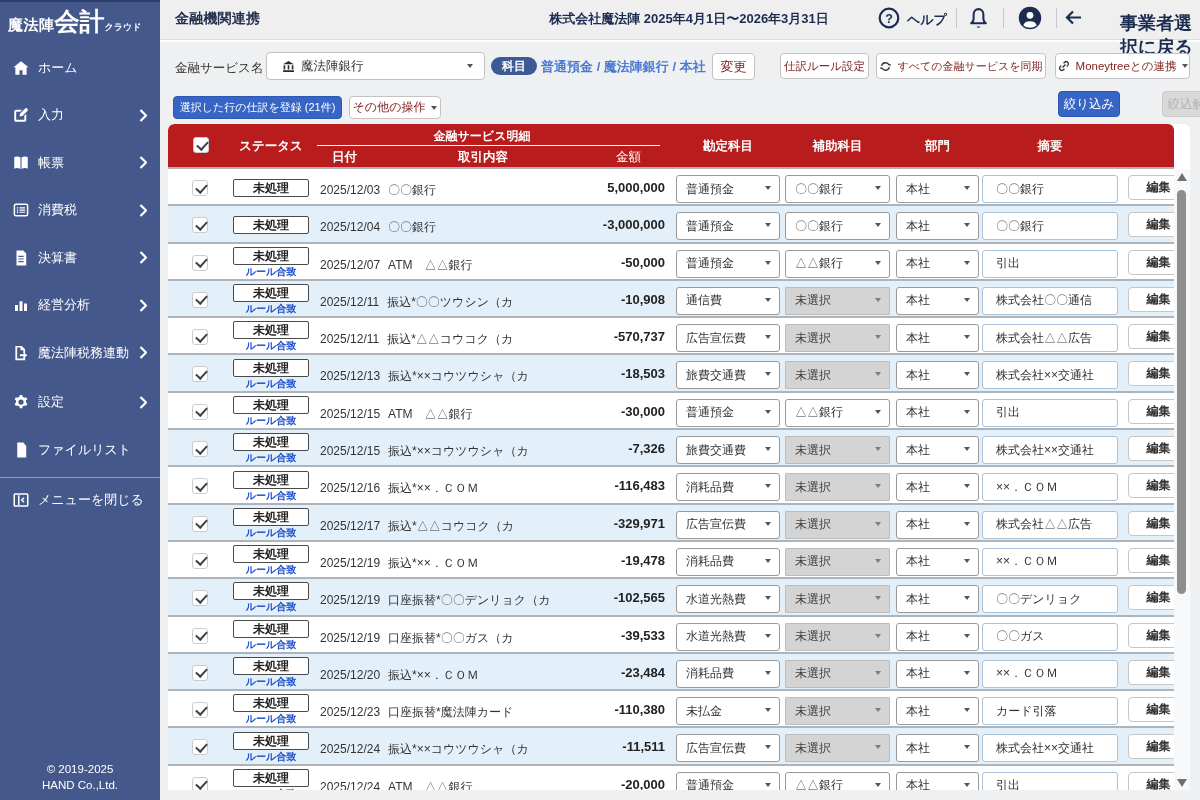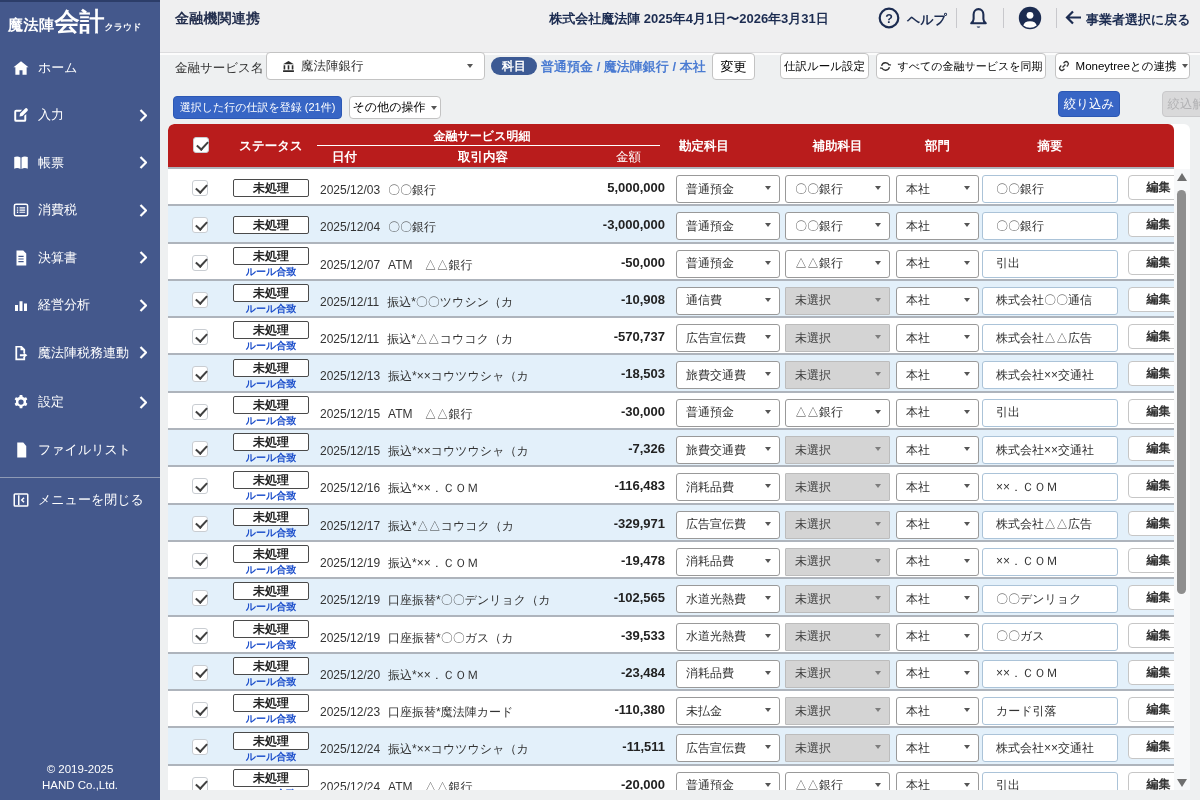--- a/index.html
+++ b/index.html
@@ -16,59 +16,59 @@
 #menu { position:absolute; top:42px; left:0; width:160px; }
 .mitem { height:47.5px; display:flex; align-items:center; color:#fff; font-size:13px; position:relative; }
 .mitem:last-child { height:45px; }
 .mitem svg.ic { position:absolute; left:12px; width:18px; height:18px; }
 .mitem .txt { position:absolute; left:38px; white-space:nowrap; }
 .mitem svg.arr { position:absolute; right:13px; width:8px; height:13px; }
 .msep { border-top:1px solid #8e9ab5; margin:3px 0 0 0; }
 #copyright { position:absolute; bottom:7px; width:160px; text-align:center; color:#fff; font-size:11.5px; line-height:16px; }
 
 
-#topbar { position:absolute; left:160px; top:0; width:1040px; height:53px; background:#efeff0; border-bottom:1px solid #dcdcde; box-shadow:0 2px 0 rgba(255,255,255,0.8); }
+#topbar { position:absolute; left:160px; top:0; width:1040px; height:40px; background:#efeff0; border-bottom:1px solid #dcdcde; box-shadow:0 2px 0 rgba(255,255,255,0.8); }
 #pgtitle { position:absolute; left:15px; top:10px; font-size:14px; font-weight:bold; color:#25304f; letter-spacing:0.2px; }
 #company { position:absolute; left:529px; top:10px; transform:translateX(-50%); font-size:13px; font-weight:bold; color:#1c2c51; white-space:nowrap; }
 .topicons { position:absolute; left:0; top:0; width:1040px; height:36px; color:#1c2c51; }
 .topicons > * { position:absolute; }
 .tsep { width:1px; height:20px; background:#c8c8cc; top:8px; }
 
 
 #toolbar1 { position:absolute; left:160px; top:36px; width:1040px; height:55px; }
 #toolbar2 { position:absolute; left:160px; top:91px; width:1040px; height:33px; }
 .lbl { position:absolute; left:15px; top:24px; font-size:12.5px; color:#333; }
 #svcdd { position:absolute; left:106px; top:16px; width:219px; height:28px; background:#fff; border:1px solid #c3c3c3; border-radius:4px; font-size:12.5px; color:#333; display:flex; align-items:center; }
 #svcdd .bicon { margin-left:15px; }
 #svcdd .car { position:absolute; right:11px; top:11px; }
 .badge { position:absolute; left:331px; top:21px; width:46px; height:18px; background:#3c5a94; color:#fff; border-radius:9px; font-size:12px; font-weight:bold; text-align:center; line-height:18px; }
 .crumb { position:absolute; left:381px; top:22px; font-size:13px; font-weight:bold; color:#4a7bd2; white-space:nowrap; }
 .crumb .sl { color:#4a7bd2; }
-.btn { background:#fff; border:1px solid #c3c3c3; border-radius:4px; font-size:12px; color:#000000; font-family:"Liberation Sans",sans-serif; display:inline-flex; align-items:center; justify-content:center; white-space:nowrap; padding:0; }
+.btn { background:#fff; border:1px solid #c3c3c3; border-radius:4px; font-size:12px; color:#7f1d1d; font-family:"Liberation Sans",sans-serif; display:inline-flex; align-items:center; justify-content:center; white-space:nowrap; padding:0; }
 #btn-henko { position:absolute; left:552px; top:17px; width:43px; height:27px; font-size:13px; }
 #btn-rule { position:absolute; left:620px; top:17px; width:89px; height:26px; font-size:11.5px; }
 #btn-sync { position:absolute; left:716px; top:17px; width:170px; height:26px; font-size:11px; }
 #btn-money { position:absolute; left:895px; top:17px; width:135px; height:26px; font-size:11.5px; }
 .bluebtn { background:#3765c5; color:#fff; border:1px solid #2c58b4; border-radius:4px; font-size:11.5px; font-family:"Liberation Sans",sans-serif; white-space:nowrap; padding:0; }
 #btn-touroku { position:absolute; left:13px; top:5px; width:169px; height:23px; font-size:11px; }
 #btn-sonota { position:absolute; left:189px; top:5px; width:92px; height:23px; font-size:12px; }
 #btn-shibori { position:absolute; left:898px; top:0px; width:62px; height:26px; font-size:12.5px; }
 #btn-kaijo { position:absolute; left:966px; top:0px; width:61px; height:26px; background:#d9d9da; color:#b3b3b5; border:1px solid #c9c9cb; border-radius:4px; font-size:12.5px;margin-left:36px; }
 
 
 #table { position:absolute; left:168px; top:124px; width:1022px; height:666px; background:#fff; border-radius:6px 6px 0 0; overflow:hidden; }
 #thead { position:absolute; left:0; top:0; width:1006px; height:45px; background:#b91c1c; border-radius:6px 6px 0 0; color:#fff; border-bottom:2px solid #aeb4bc; }
 #thead .cb { position:absolute; left:25px; top:13px; }
 .h-status { position:absolute; left:65px; top:14px; width:76px; text-align:center; font-size:12.5px; font-weight:bold; }
 .h-meisai { position:absolute; left:152px; top:4px; width:324px; text-align:center; font-size:12px; font-weight:bold; }
 .h-line { position:absolute; left:149px; top:21px; width:343px; border-top:1px solid #fff; }
 .h-date { position:absolute; left:164px; top:25px; font-size:12.5px; font-weight:bold; }
 .h-naiyo { position:absolute; left:290px; top:25px; font-size:12.5px; font-weight:bold; }
 .h-kingaku { position:absolute; left:448px; top:25px; font-size:12.5px; font-weight:normal; }
-.h-kanjo { position:absolute; left:484px; top:14px; width:104px; text-align:center; font-size:12.5px; font-weight:bold; }
+.h-kanjo { position:absolute; left:508px; top:14px; width:104px; text-align:center; font-size:12.5px; font-weight:bold; }
 .h-hojo { position:absolute; left:617px; top:14px; width:105px; text-align:center; font-size:12.5px; font-weight:bold; }
 .h-bumon { position:absolute; left:728px; top:14px; width:83px; text-align:center; font-size:12.5px; font-weight:bold; }
 .h-tekiyo { position:absolute; left:814px; top:14px; width:136px; text-align:center; font-size:12.5px; font-weight:bold; }
 
 #tbody { position:absolute; left:0; top:45px; width:1006px; }
 .row { position:relative; height:37.3px; border-bottom:2px solid #aeb4bc; background:#fff; }
 .row.alt { background:#e3f0fa; }
 .row .cb { position:absolute; left:24px; top:11px; }
 .stwrap { position:absolute; left:65px; top:0; width:76px; height:100%; display:flex; flex-direction:column; align-items:center; justify-content:center; padding-top:3px; }
 .stbtn { width:76px; height:18px; background:#fff; border:1px solid #4a4a4a; border-radius:2px; font-size:12px; font-weight:bold; color:#222; text-align:center; line-height:16px; }
@@ -212,21 +212,21 @@
     <span class="tsep" style="left:843px;"></span>
     <svg style="left:858px;top:6px;" width="24" height="24" viewBox="0 0 24 24">
         <circle cx="12" cy="12" r="11.2" fill="#1c2c51"></circle>
         <circle cx="12" cy="9.3" r="3.4" fill="#fff"></circle>
         <path d="M5.3 19.6 a6.8 5.2 0 0 1 13.4 0 a11.2 11.2 0 0 1 -13.4 0 z" fill="#fff"></path>
       </svg>
     <span class="tsep" style="left:896px;"></span>
     <svg style="left:905px;top:10px;" width="17" height="15" viewBox="0 0 17 15">
         <path d="M8 1.5 L2 7.5 L8 13.5 M2.3 7.5 H16" fill="none" stroke="#1c2c51" stroke-width="2.2"></path>
       </svg>
-    <span style="left:926px;top:11px;font-size:13px;font-weight:bold;">事業者選択に戻る</span>
+    <span style="left:960px;top:11px;font-size:18px;font-weight:bold;">事業者選択に戻る</span>
   </div>
 </div>
 
 <div id="toolbar1">
   <span class="lbl">金融サービス名</span>
   <div id="svcdd">
     <svg class="bicon" width="13" height="13" viewBox="0 0 24 24" fill="#2b2b2b">
         <path d="M12 2 L22 8 L2 8 Z M3 9.5 h3 v8 h-3 z M10.5 9.5 h3 v8 h-3 z M18 9.5 h3 v8 h-3 z M2 19 h20 v3 h-20 z"></path>
       </svg>
     <span style="margin-left:6px;">魔法陣銀行</span>

